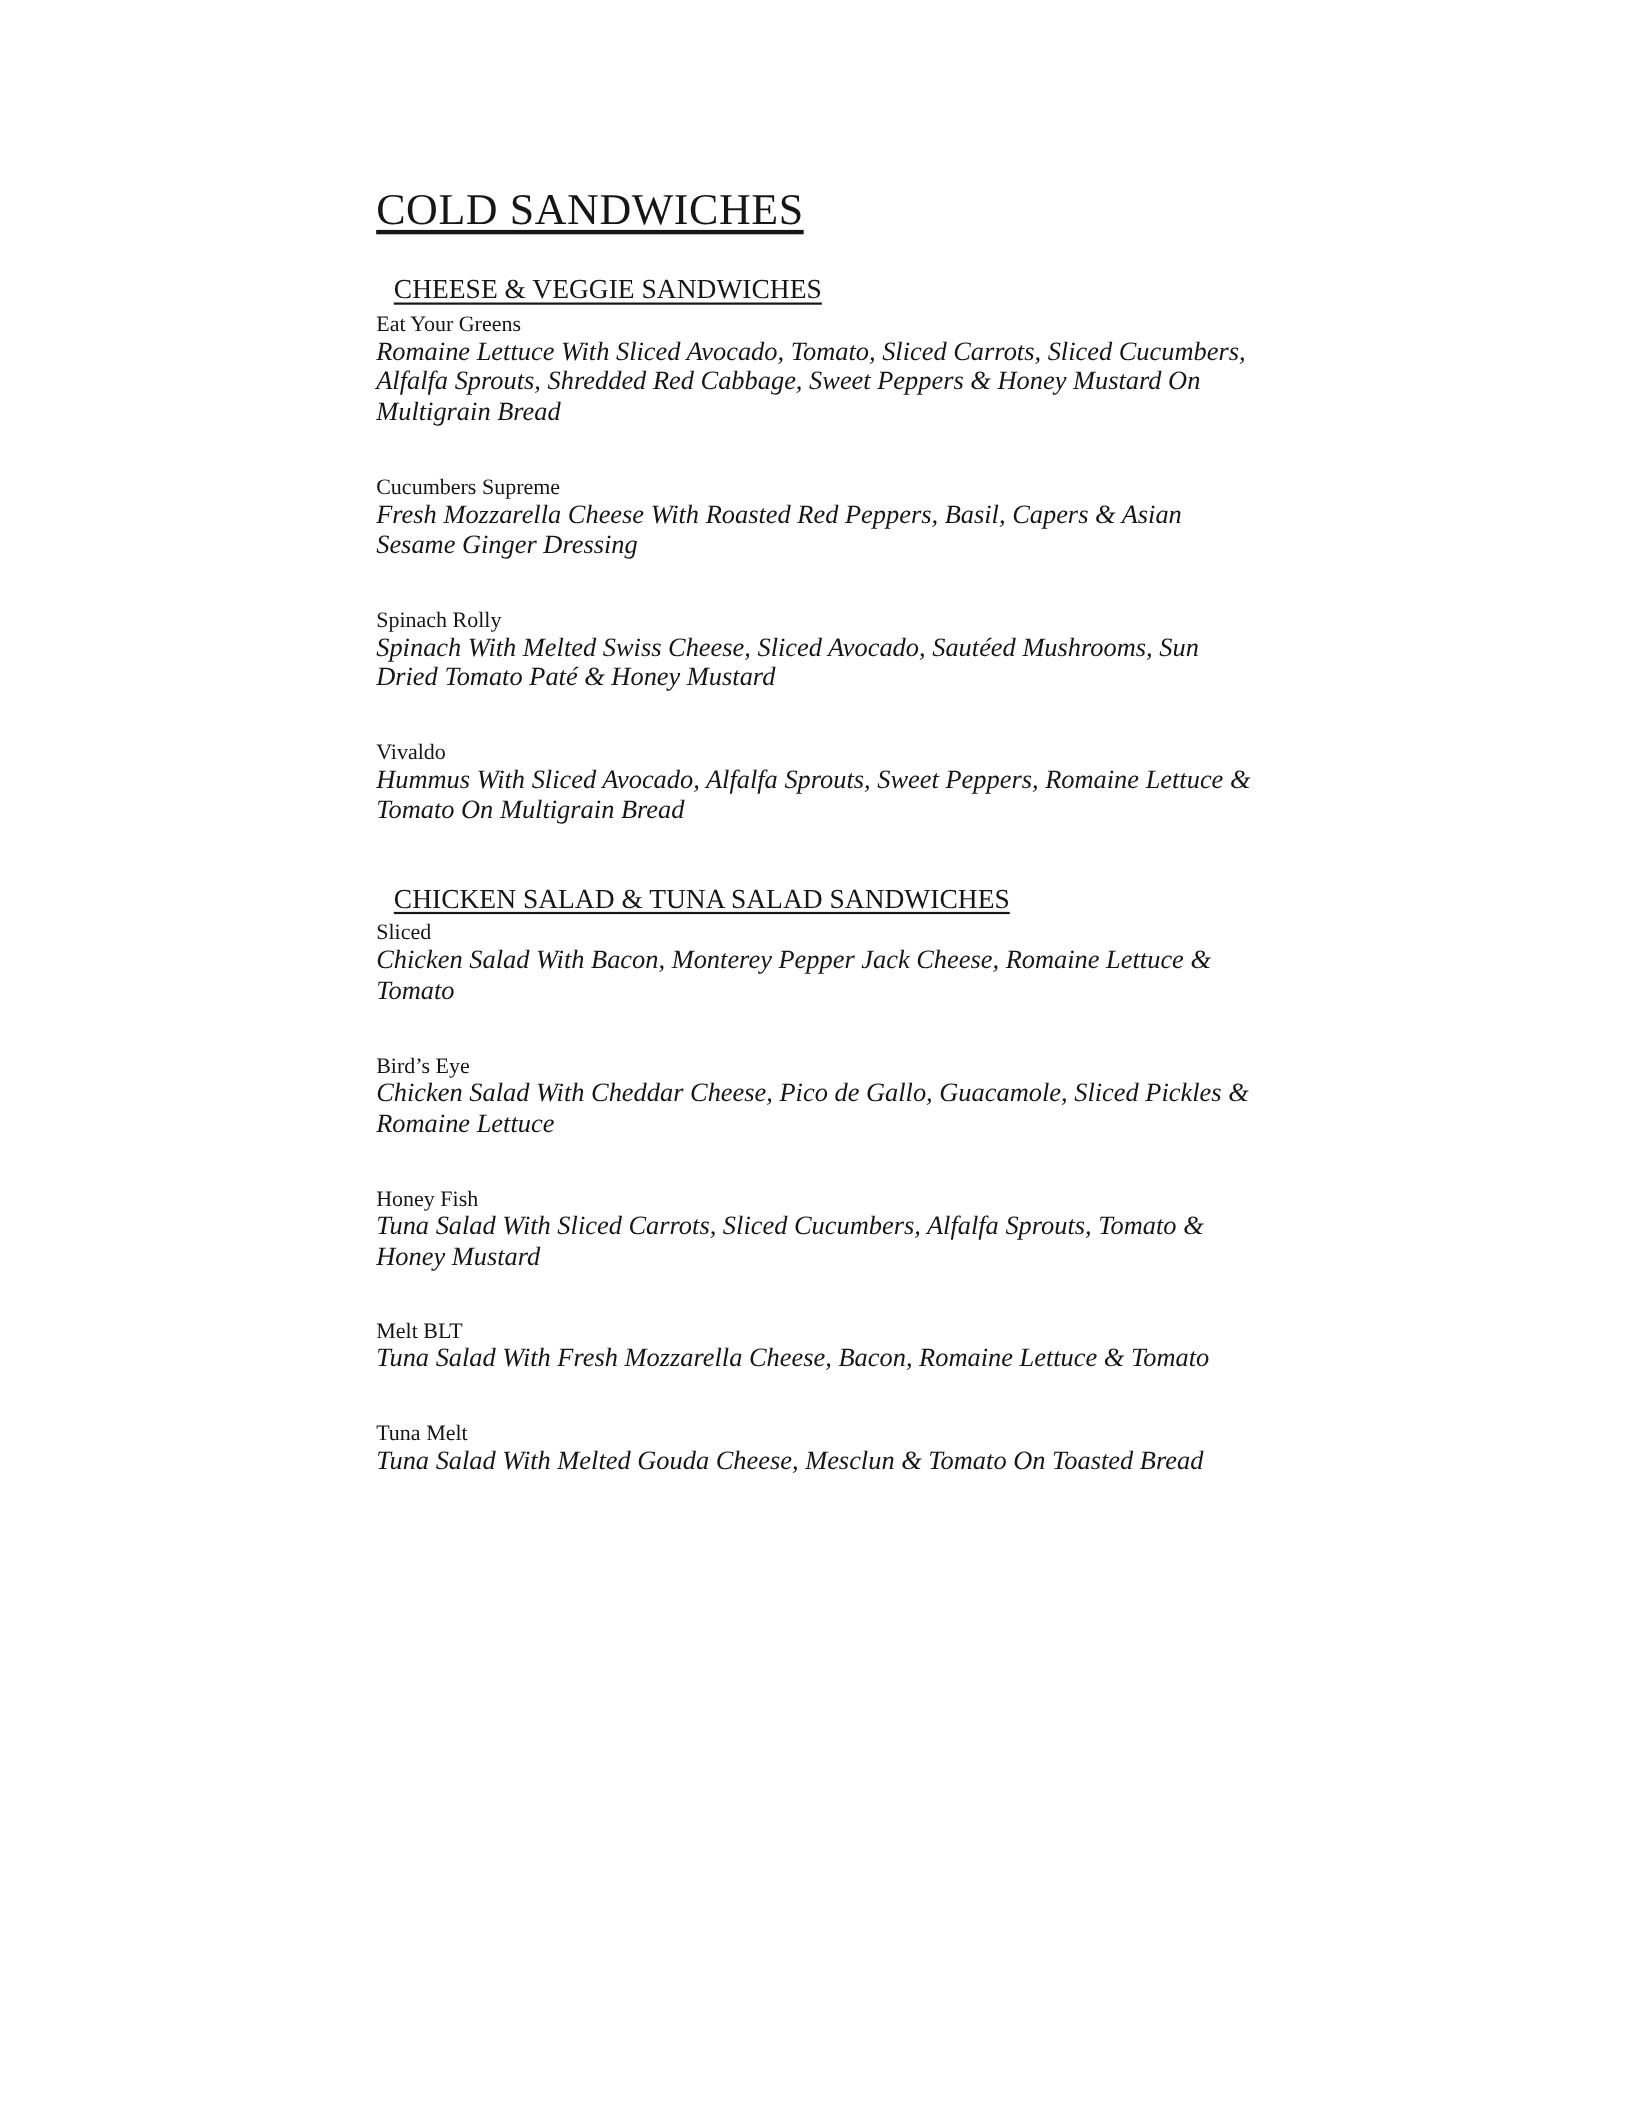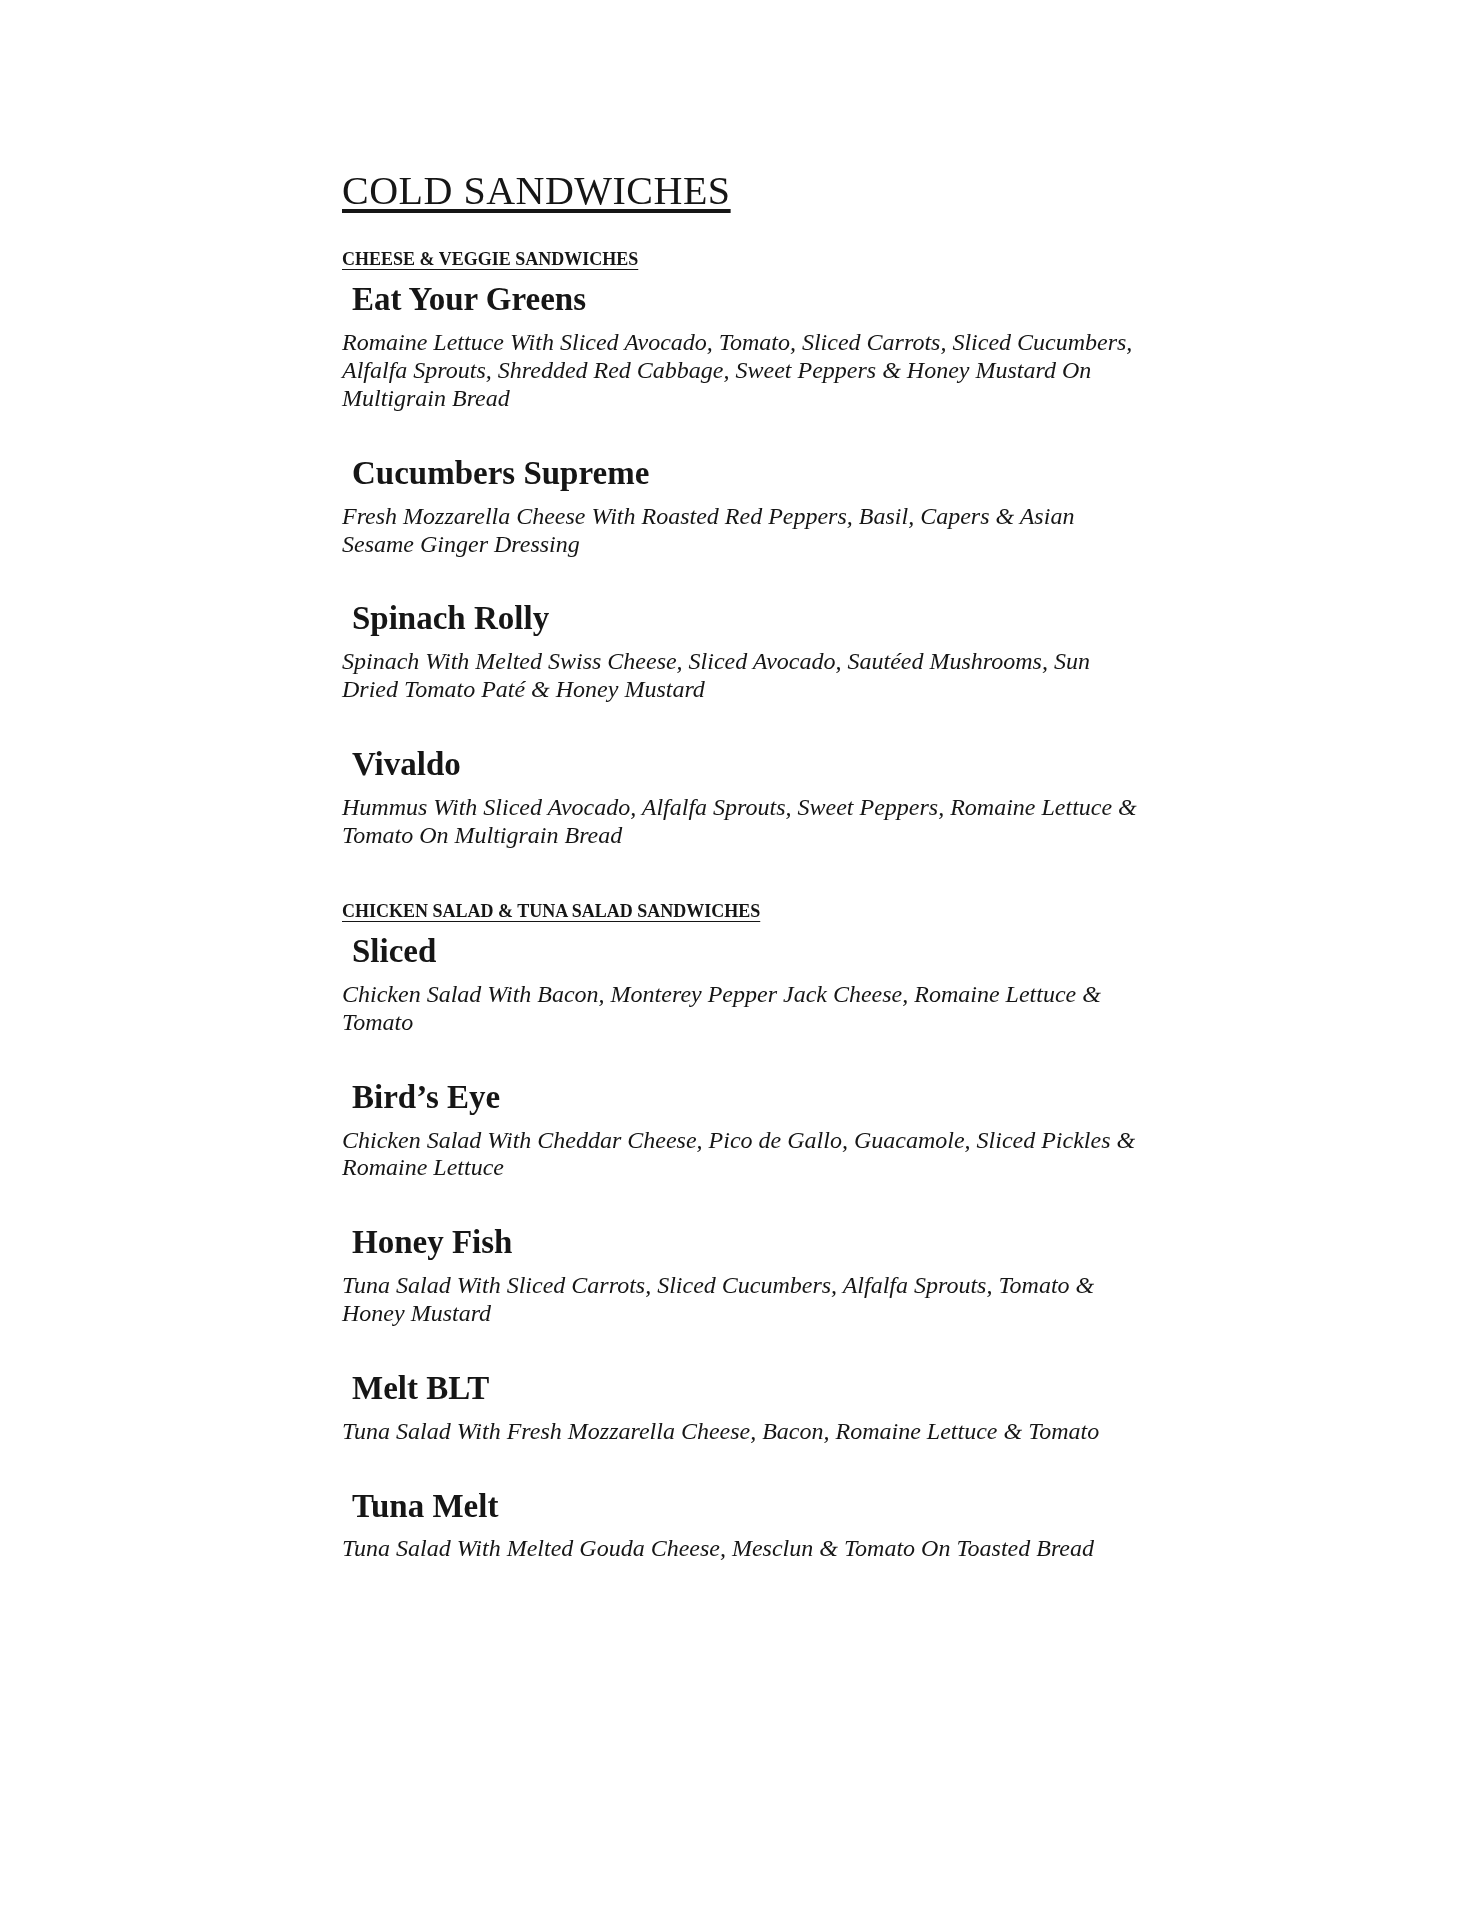--- a/index.html
+++ b/index.html
@@ -23,34 +23,34 @@
     font-weight: normal;
     line-height: 1.15;
     margin: 0 0 34px 0;
     text-decoration: underline;
     text-underline-offset: 5px;
     letter-spacing: 0.5px;
   }
   .menu-section { margin: 0; }
   .menu-section + .menu-section { margin-top: 50px; }
   .section-heading {
-    font-size: 18px;
-    font-weight: bold;
+    font-size: 25px;
+    font-weight: normal;
     line-height: 1.3;
-    margin: 0 0 3px 0;
+    margin: 0 0 3px 16px;
     text-decoration: underline;
     text-underline-offset: 4px;
   }
   .menu-item { margin: 0 0 42px 0; }
   .menu-item:last-child { margin-bottom: 0; }
   .item-name {
-    font-size: 33px;
-    font-weight: bold;
+    font-size: 20px;
+    font-weight: normal;
     line-height: 1.15;
-    margin: 10px;
+    margin: 0;
   }
   .item-desc {
     font-size: 24px;
     font-style: italic;
     line-height: 1.16;
     margin: 0;
     max-width: 990px;
   }
 </style>
 </head>

